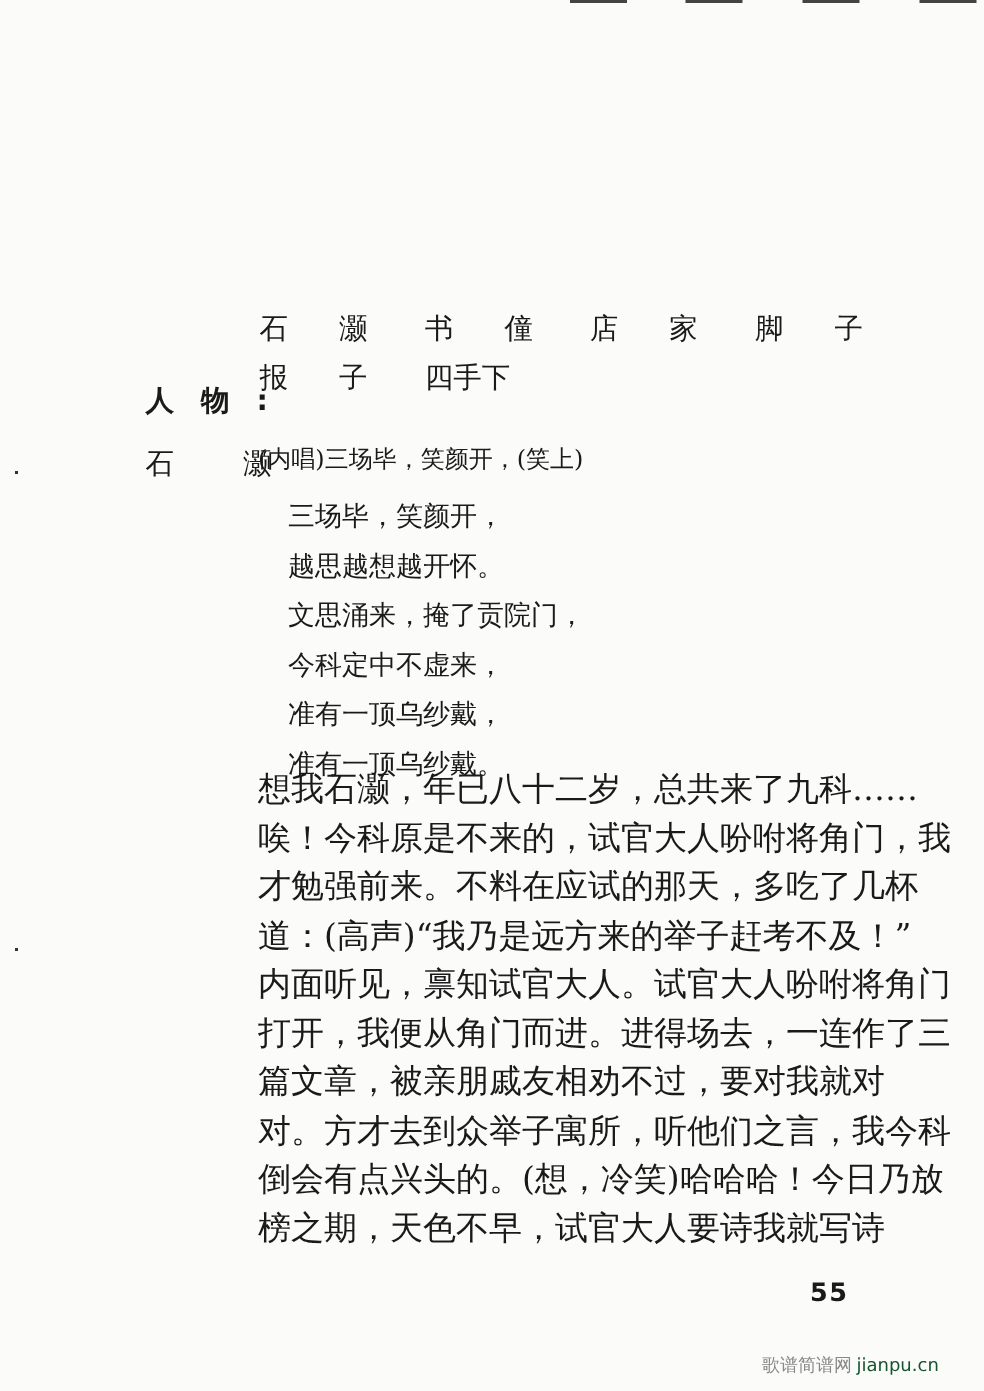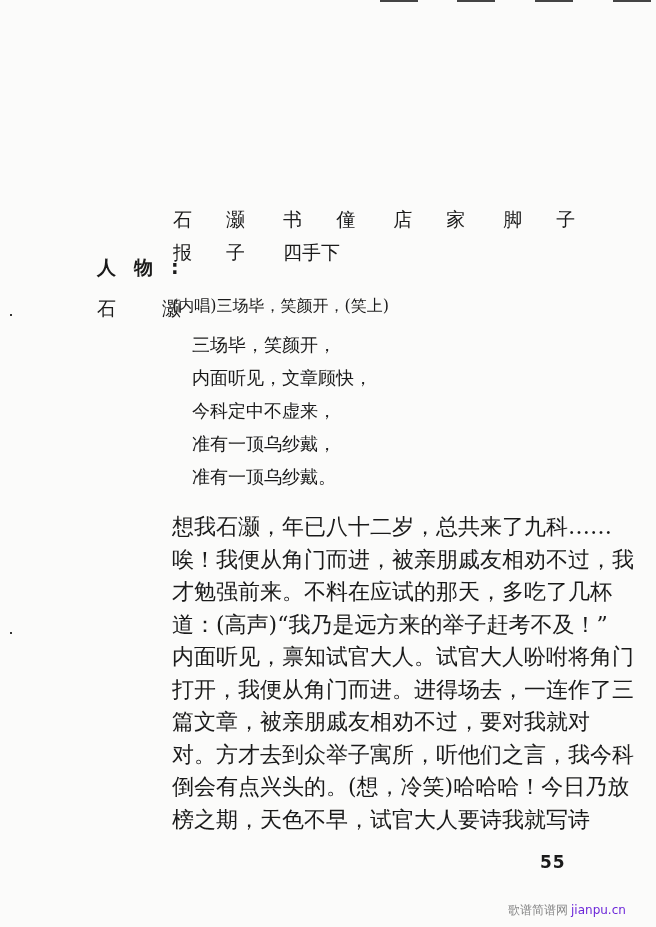--- a/index.html
+++ b/index.html
@@ -111,21 +111,21 @@
     .watermark {
       position: absolute;
       left: 508px;
       top: 902px;
       font-size: 12px;
       font-family: "DejaVu Sans", sans-serif;
       color: #888;
       white-space: nowrap;
     }
     .watermark .wm-url {
-      color: #6d28d9;
+      color: #14532d;
       margin-left: 3px;
     }
   </style>
 </head>
 <body>
 
 <div class="top-rule" style="left:380px;width:38px;"></div>
 <div class="top-rule" style="left:457px;width:38px;"></div>
 <div class="top-rule" style="left:535px;width:38px;"></div>
 <div class="top-rule" style="left:613px;width:38px;"></div>
@@ -147,29 +147,30 @@
       <span class="cast-name" style="letter-spacing:0;">四手下</span>
     </div>
   </div>
 </div>
 
 <div class="speaker">石 灏</div>
 <div class="first-line">(内唱)三场毕，笑颜开，(笑上)</div>
 
 <div class="verse">
   <div class="verse-line">三场毕，笑颜开，</div>
-  <div class="verse-line">内面听见，文章顾快，</div>
+  <div class="verse-line">越思越想越开怀。</div>
+  <div class="verse-line">文思涌来，掩了贡院门，</div>
   <div class="verse-line">今科定中不虚来，</div>
   <div class="verse-line">准有一顶乌纱戴，</div>
   <div class="verse-line">准有一顶乌纱戴。</div>
 </div>
 
 <div class="prose">
   <div class="prose-line">想我石灏，年已八十二岁，总共来了九科……</div>
-  <div class="prose-line">唉！我便从角门而进，被亲朋戚友相劝不过，我</div>
+  <div class="prose-line">唉！今科原是不来的，试官大人吩咐将角门，我</div>
   <div class="prose-line">才勉强前来。不料在应试的那天，多吃了几杯</div>
   <div class="prose-line">道：(高声)“我乃是远方来的举子赶考不及！”</div>
   <div class="prose-line">内面听见，禀知试官大人。试官大人吩咐将角门</div>
   <div class="prose-line">打开，我便从角门而进。进得场去，一连作了三</div>
   <div class="prose-line">篇文章，被亲朋戚友相劝不过，要对我就对</div>
   <div class="prose-line">对。方才去到众举子寓所，听他们之言，我今科</div>
   <div class="prose-line">倒会有点兴头的。(想，冷笑)哈哈哈！今日乃放</div>
   <div class="prose-line">榜之期，天色不早，试官大人要诗我就写诗</div>
 </div>
 

